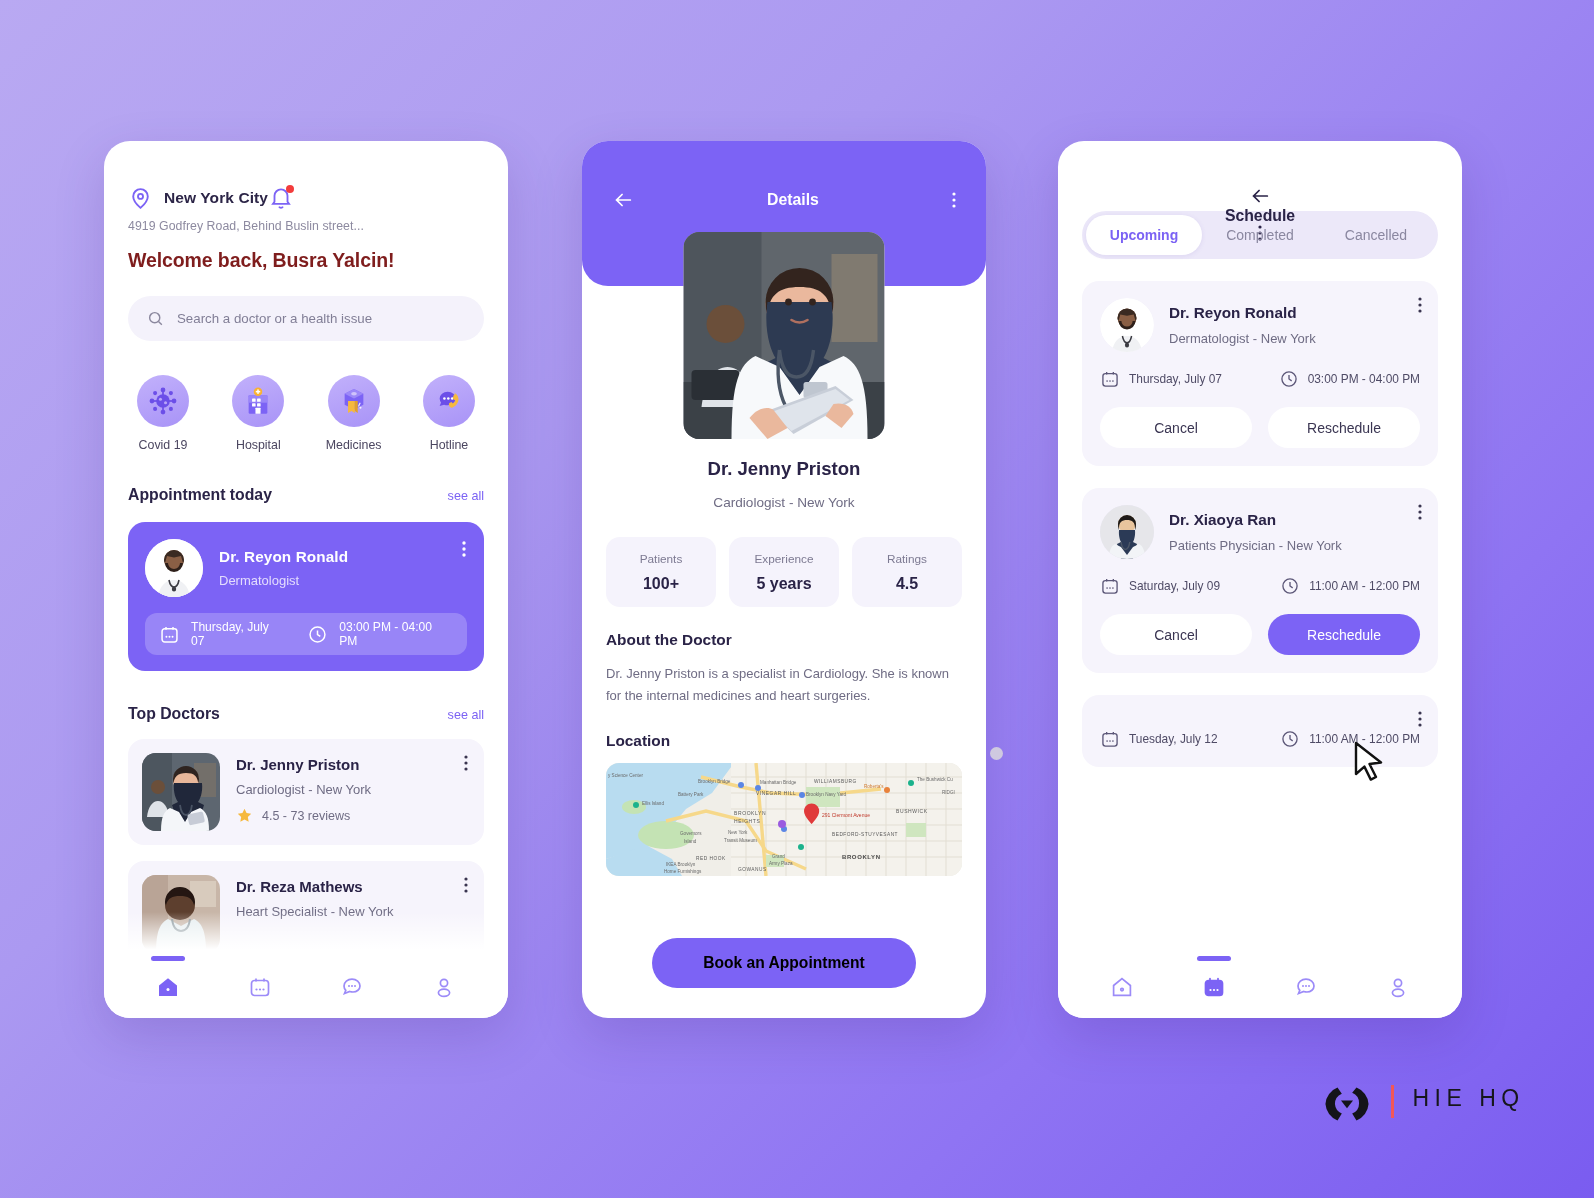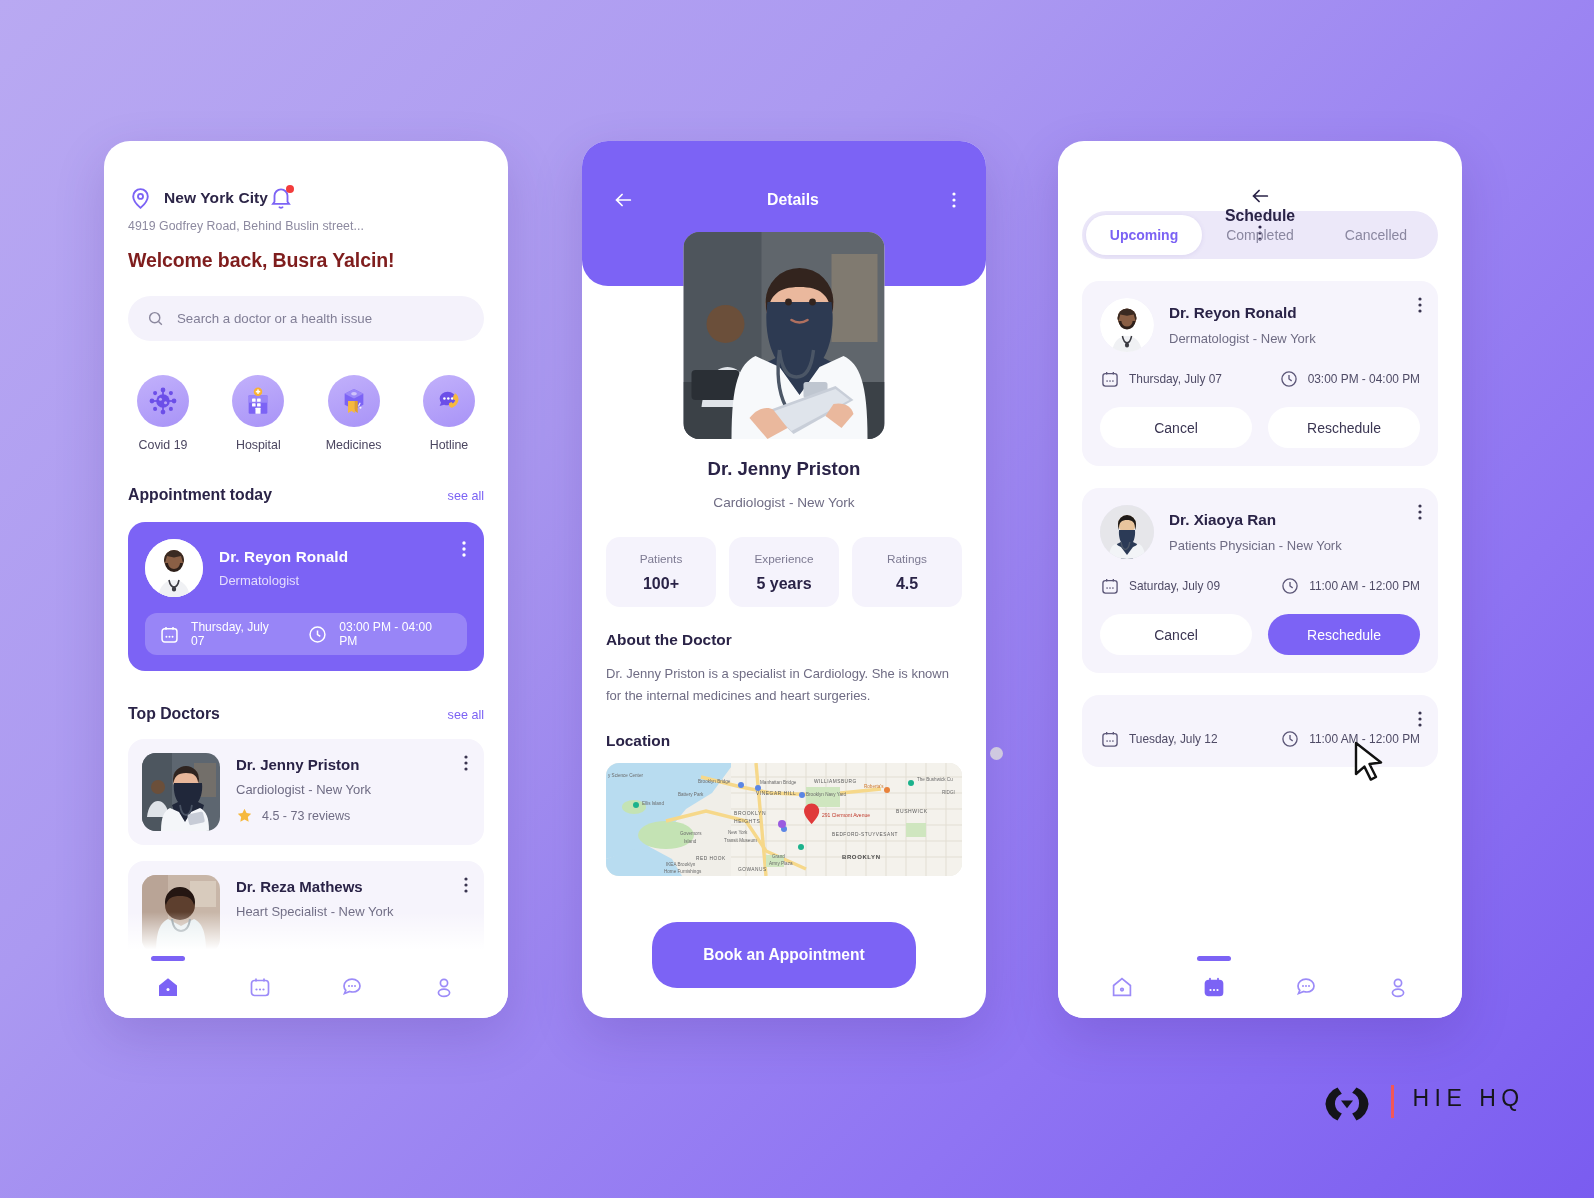--- a/index.html
+++ b/index.html
@@ -119,22 +119,22 @@
           display:flex; flex-direction:column; align-items:center; justify-content:center; }
   .stat-k { font-size:11.8px; color:#7d7a92; }
   .stat-v { font-size:16px; font-weight:700; color:#2a2347; margin-top:9px; }
 
   .p2-h { margin:24px 24px 0 24px; font-size:15.4px; font-weight:700; color:#2a2347; }
   .p2-p { margin:14px 24px 0 24px; font-size:13px; line-height:1.72; color:#6f6c84; }
 
   .map { margin:13px 24px 0 24px; height:113px; border-radius:13px; overflow:hidden;
          position:relative; background:#eef1e9; }
   .cta {
-    position:absolute; left:70px; right:70px; bottom:30px; height:66px;
-    border:0; border-radius:25px; background:#7c63f5; color:#ffffff;
+    position:absolute; left:70px; right:70px; bottom:30px; height:50px;
+    border:0; border-radius:25px; background:#7c63f5; color:#000000;
     font-size:15.6px; font-weight:700; font-family:inherit; cursor:pointer;
   }
   .pg-dot { position:absolute; left:990px; top:747px; width:13px; height:13px;
             border-radius:50%; background:#cfc9e0; }
 
   
   .p3-bar { padding:44px 26px 0 26px; display:flex; align-items:center; height:30px;flex-direction:column; }
   .p3-title { flex:1; text-align:center; font-size:15.8px; font-weight:700; color:#2a2347; }
   .segs { margin:26px 24px 0 24px; height:48px; background:#ece8f9; border-radius:24px;
           display:flex; padding:4px; }

